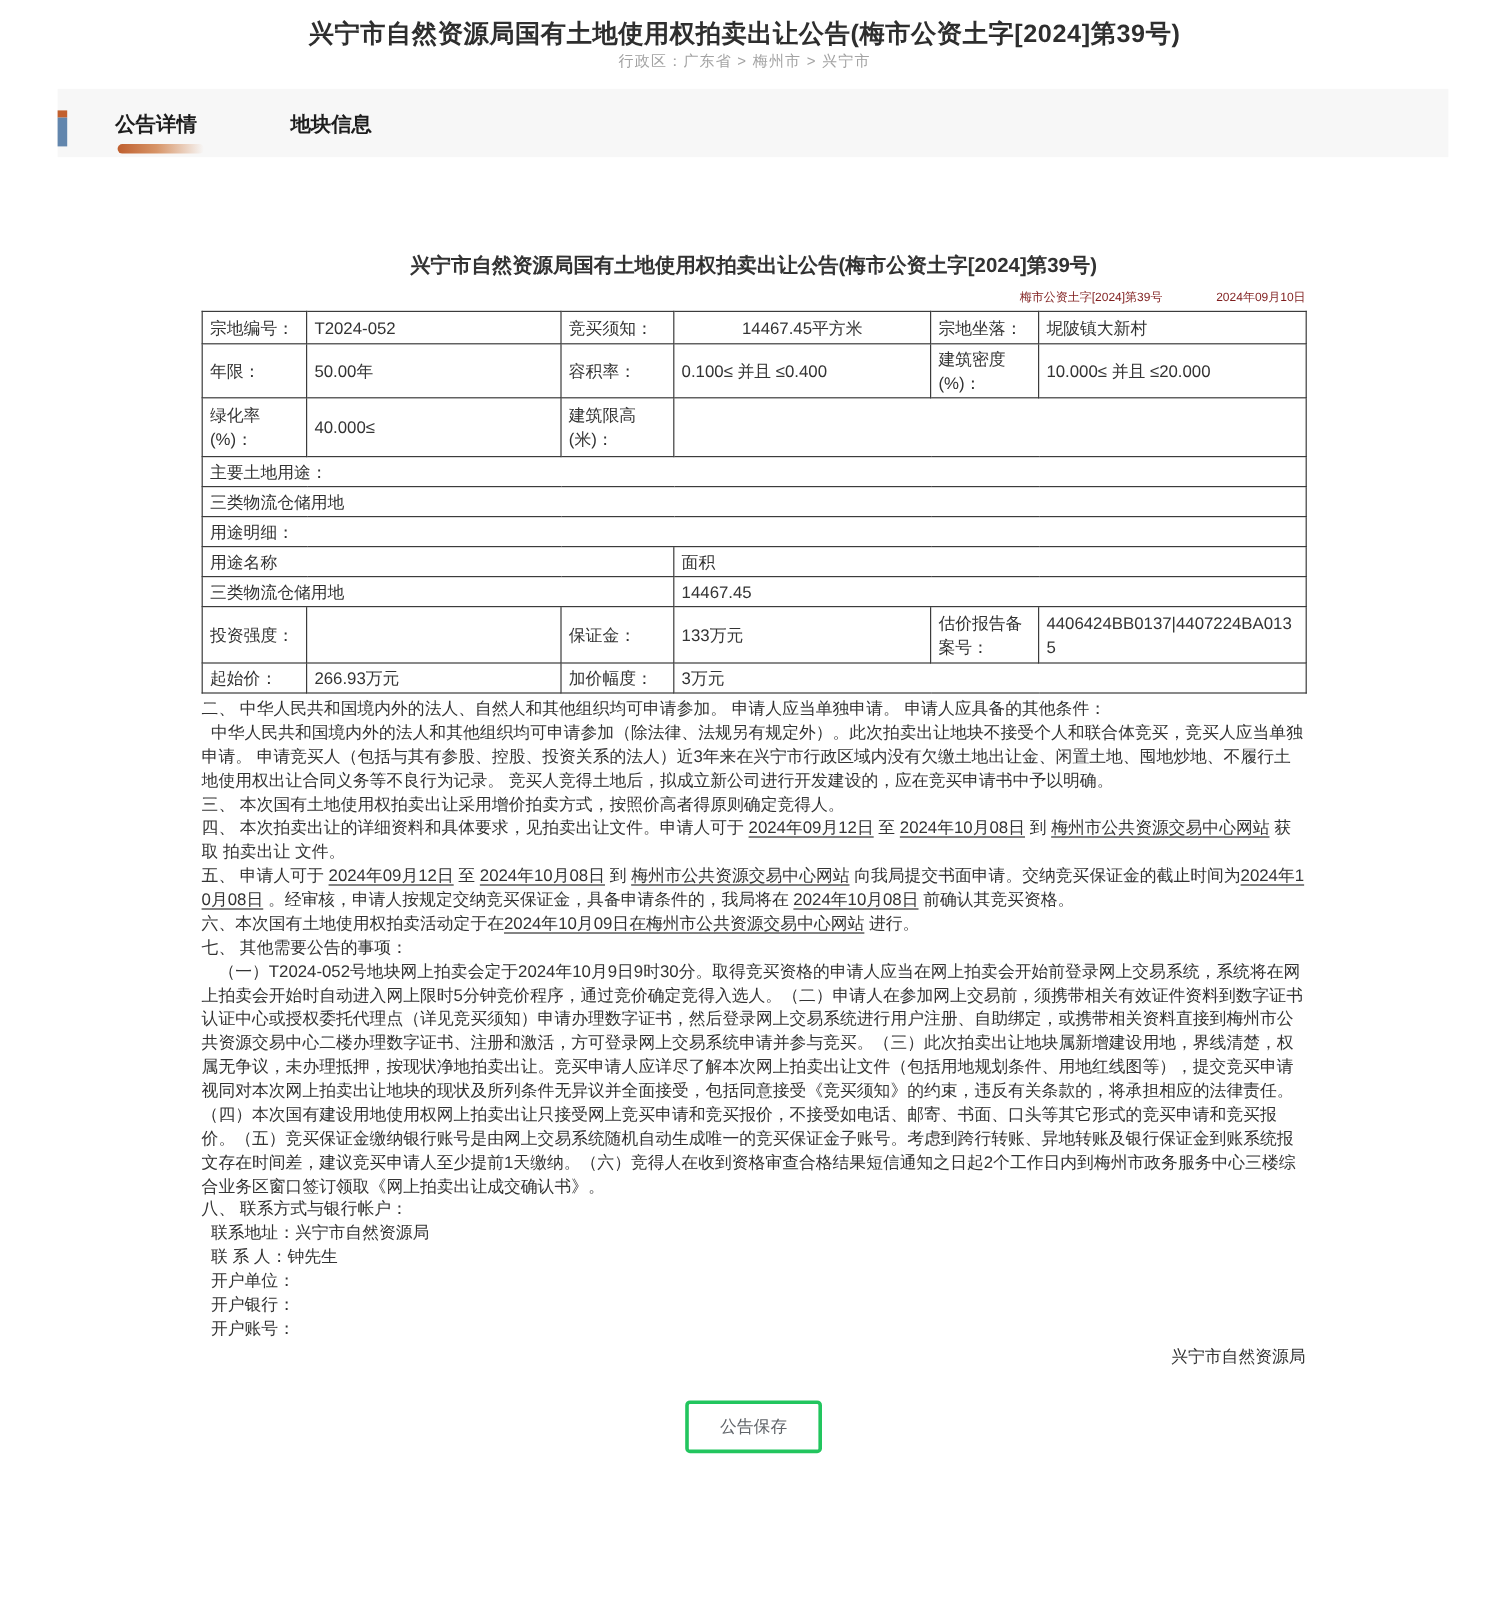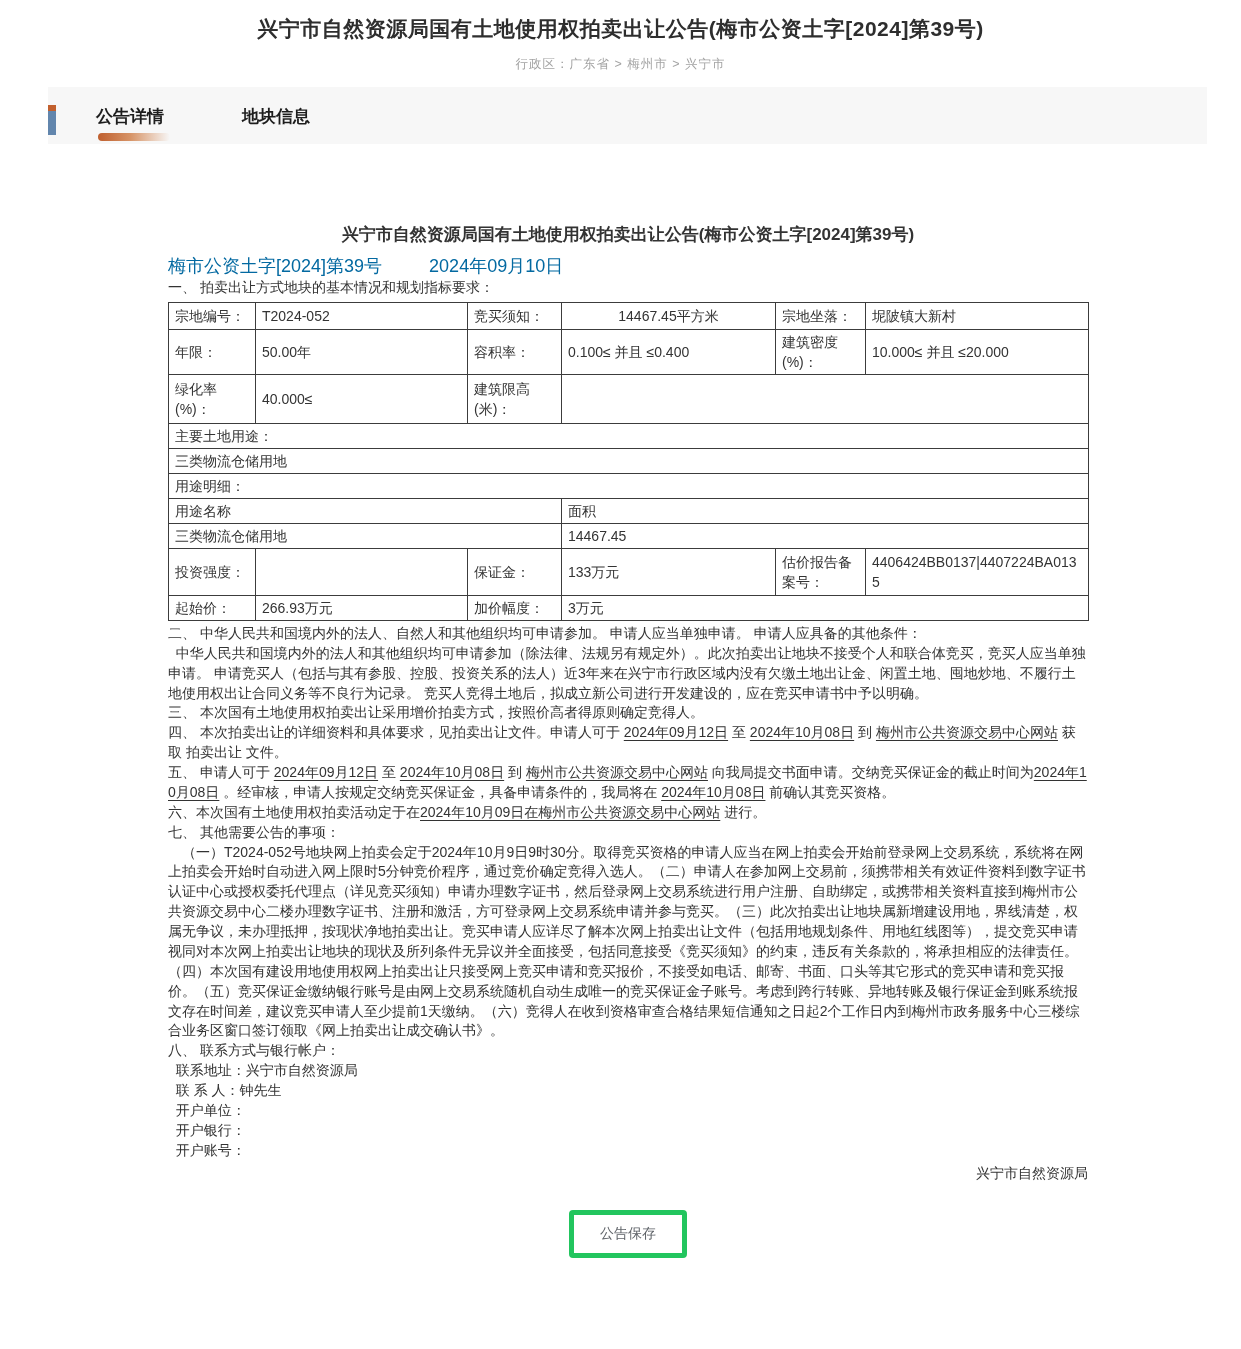--- a/index.html
+++ b/index.html
@@ -4,51 +4,51 @@
 <style>
   html,body{margin:0;padding:0;}
   body{
     width:1241px;min-height:1349px;background:#ffffff;
     font-family:"Liberation Sans","DejaVu Sans",sans-serif;
     color:#333;
   }
   
   .pagehead{padding-top:15px;text-align:center;}
   .pagehead h1{margin:0;font-size:21px;line-height:28px;font-weight:bold;color:#2e2e2e;letter-spacing:.5px;}
-  .breadcrumb{margin-top:13px;font-size:12.5px;color:#a3a3a3;letter-spacing:1px;}
+  .breadcrumb{font-size:12.5px;color:#a3a3a3;letter-spacing:1px;}
   
   .tabbar{position:relative;margin:14px 34px 0 48px;height:57px;background:#f7f7f7;}
   .deco{position:absolute;left:0;top:18px;width:8px;}
   .deco .sq{display:block;width:8px;height:6px;background:#c2602e;}
   .deco .bar{display:block;width:8px;height:24px;background:#6286ad;}
   .tabs{display:flex;gap:78px;padding:20px 0 0 48px;}
   .tab{position:relative;font-size:17px;line-height:19px;font-weight:bold;color:#1d1d1d;cursor:pointer;height:37px;}
   .tab .pill{position:absolute;left:2px;bottom:3px;width:72px;height:8px;border-radius:4px;
     background:linear-gradient(90deg,#bf5f2e 0%,#d79467 45%,rgba(247,247,247,0) 100%);display:none;}
   .tab.active .pill{display:block;}
   
   .doc{width:920px;margin-left:168px;padding-top:79px;}
   .doc-title{margin:0;font-size:17px;line-height:24px;font-weight:bold;text-align:center;color:#333;}
-  .doc-meta{margin-top:7px;text-align:left;font-size:18px;color:#0369a1;}
+  .doc-meta{margin-top:7px;text-align:right;font-size:10px;color:#7f1d1d;}
   .doc-meta .date{margin-left:42px;}
   .doc p{margin:0;font-size:14px;line-height:1.42;color:#333;white-space:pre-wrap;word-break:break-all;}
   .doc p.intro{text-indent:3em;margin-top:5px;}
   .u{text-decoration:underline;text-underline-offset:3px;}
   
   table.land{border-collapse:collapse;width:920px;table-layout:fixed;margin:4px 0 3px 0;}
   table.land td{border:1px solid #3c3c3c;padding:2px 6px;font-size:14px;line-height:20px;color:#333;
     vertical-align:middle;word-break:break-all;height:20px;}
   table.land tr:nth-child(1) td{height:22px;}
   table.land tr:nth-child(2) td{height:40px;}
   table.land tr:nth-child(3) td{height:44px;}
   table.land tr:nth-child(9) td{height:42px;}
   
   .signature{margin-top:4px;text-align:right;font-size:14px;color:#333;}
   .savebar{margin-top:27px;text-align:center;padding-bottom:24px;}
-  .savebar button{background:#fff;border:5px solid #22c55e;border-radius:4px;color:#5f6368;
+  .savebar button{background:#fff;border:3px solid #22c55e;border-radius:4px;color:#5f6368;
     font-size:14px;padding:10px 26px;cursor:pointer;font-family:inherit;}
 </style>
 </head>
 <body>
 
 <header class="pagehead">
   <h1>兴宁市自然资源局国有土地使用权拍卖出让公告(梅市公资土字[2024]第39号)</h1>
   <div class="breadcrumb">行政区：广东省 &gt; 梅州市 &gt; 兴宁市</div>
 </header>
 
@@ -62,21 +62,20 @@
       <div class="tab"><span>地块信息</span></div>
     </div>
 </nav>
 
 <main class="doc">
   <h2 class="doc-title">兴宁市自然资源局国有土地使用权拍卖出让公告(梅市公资土字[2024]第39号)</h2>
   <div class="doc-meta">
     <span>梅市公资土字[2024]第39号</span>
     <span class="date">2024年09月10日</span>
   </div>
-  <p>一、 拍卖出让方式地块的基本情况和规划指标要求：</p>
 
   <table class="land">
     <colgroup>
         <col style="width: 87px;">
         <col style="width: 212px;">
         <col style="width: 94px;">
         <col style="width: 214px;">
         <col style="width: 90px;">
         <col style="width: 223px;">
       </colgroup>

